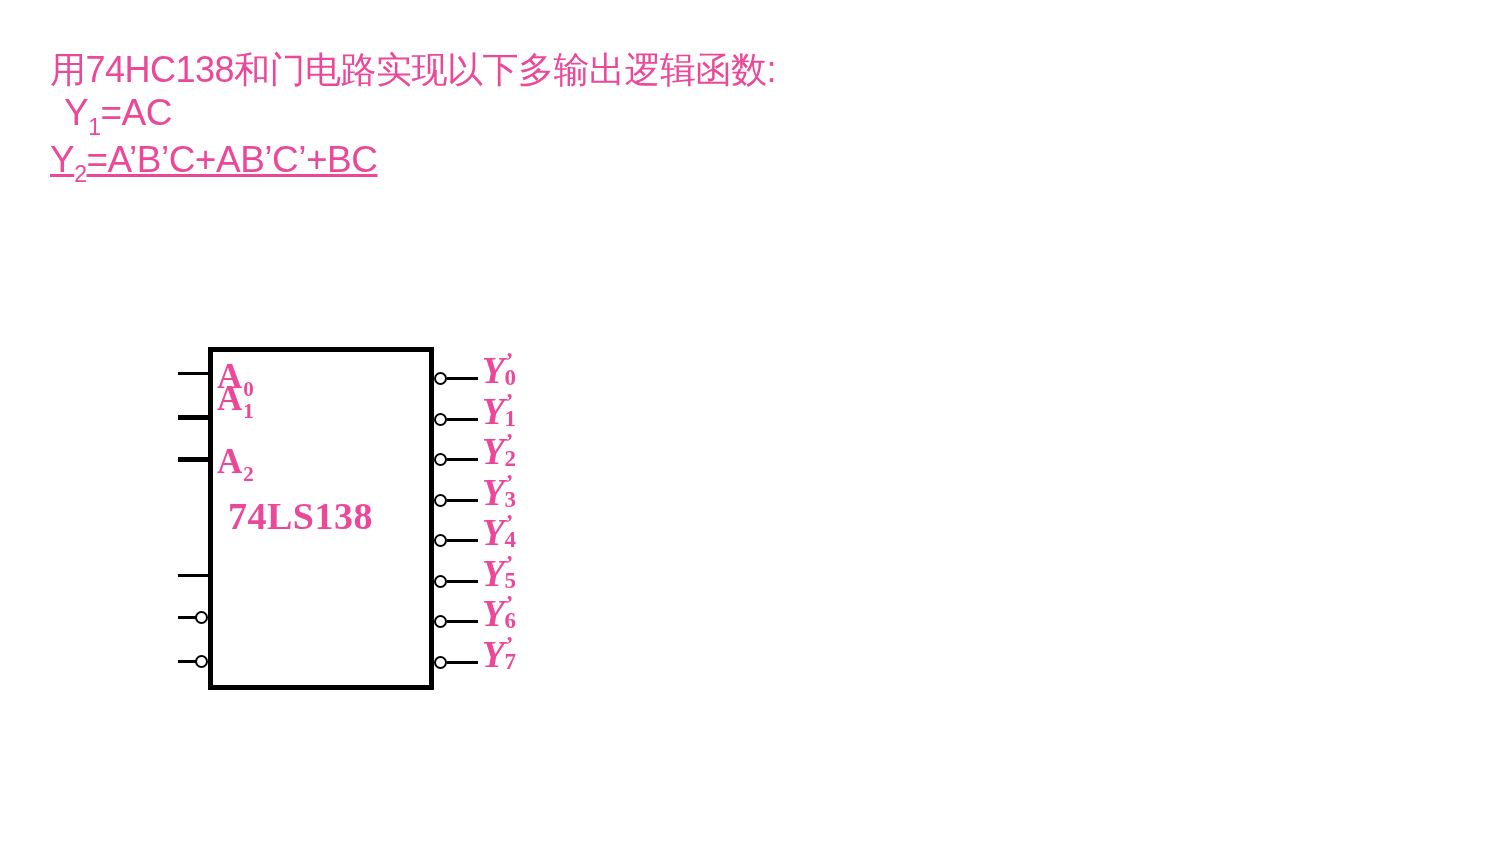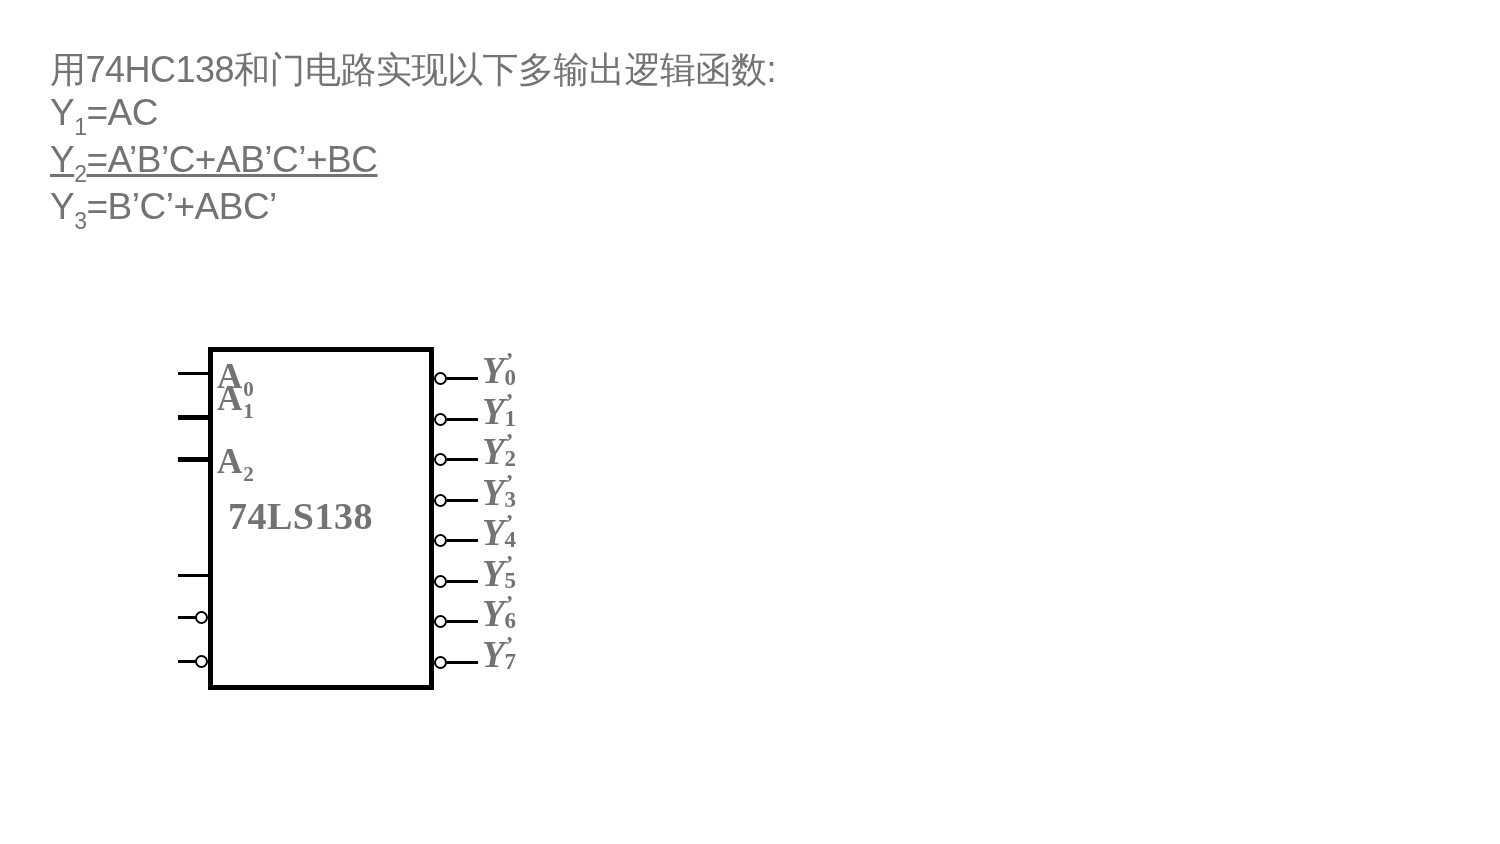--- a/index.html
+++ b/index.html
@@ -1,30 +1,30 @@
 <!DOCTYPE html>
 <html><head>
 <meta charset="utf-8">
 <style>
   html,body{margin:0;padding:0;background:#ffffff;}
   .page{
     position:relative;width:1500px;height:844px;background:#ffffff;
-    font-family:"Liberation Sans",sans-serif;color:#737373;overflow:hidden;
+    font-family:"Liberation Sans",sans-serif;color:#ec4899;overflow:hidden;
   }
   
   .title{
     position:absolute;left:50px;top:48px;font-size:36px;line-height:44px;
     letter-spacing:-0.5px;white-space:nowrap;
   }
   .eq{
     position:absolute;left:50px;font-size:37px;line-height:44px;
     letter-spacing:-0.5px;white-space:nowrap;
   }
   .eq .sub{font-size:23px;vertical-align:-10px;}
-  .eq-1{top:91px;} .eq-2{top:138px;text-decoration:underline;} .eq-3{top:185px;}
+  .eq-1{top:91px;margin-left:14px;} .eq-2{top:138px;text-decoration:underline;} .eq-3{top:185px;}
   
   .chip-box{
     position:absolute;left:208px;top:347px;width:226px;height:343px;
     border:5px solid #000;background:#fff;box-sizing:border-box;
   }
   .chip-label{
     position:absolute;left:228px;top:497px;
     font-family:"Liberation Serif",serif;font-weight:bold;font-size:38px;line-height:38px;
     letter-spacing:0.5px;white-space:nowrap;
   }
@@ -53,23 +53,20 @@
 
 <div class="page">
 
   <div class="title">用74HC138和门电路实现以下多输出逻辑函数:</div>
 
   <div class="eq eq-1">
     <span>Y</span><span class="sub">1</span><span>=AC</span>
   </div>
   <div class="eq eq-2">
     <span>Y</span><span class="sub">2</span><span>=A’B’C+AB’C’+BC</span>
-  </div>
-  <div class="eq eq-3">
-    <span>Y</span><span class="sub">3</span><span>=B’C’+ABC’</span>
   </div>
 
   <div>
 
     <div class="chip-box"></div>
     <div class="chip-label">74LS138</div>
 
     <div class="hline" style="left:178px;top:372px;width:30px;height:3px;"></div>
     <div class="hline" style="left:178px;top:415px;width:30px;height:5px;"></div>
     <div class="hline" style="left:178px;top:457px;width:30px;height:5px;"></div>

